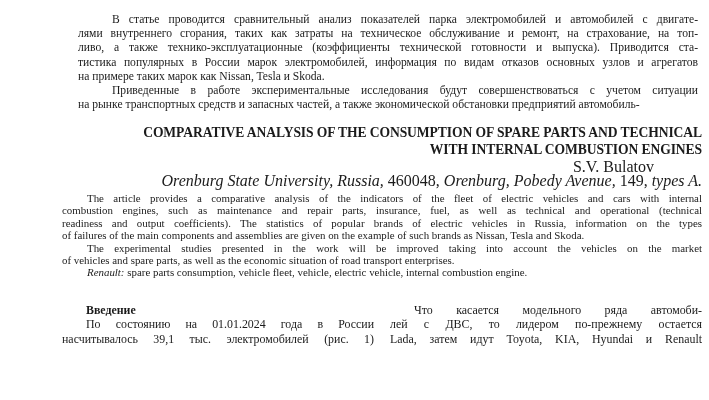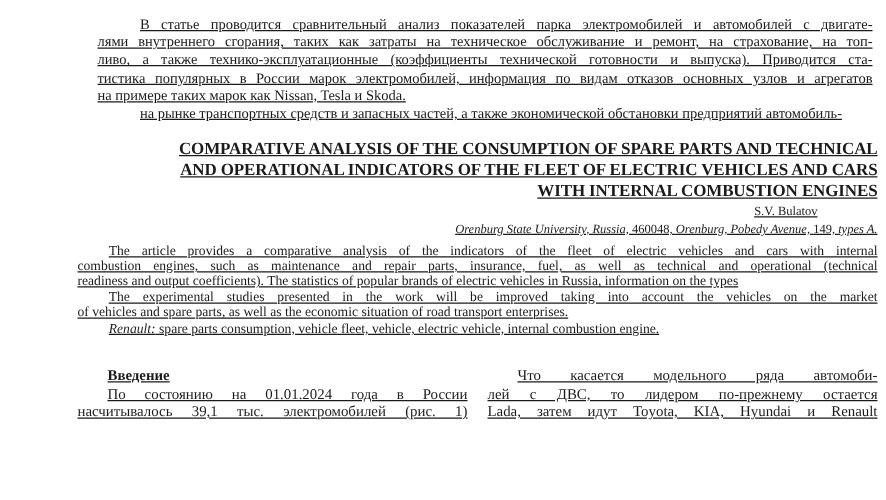--- a/index.html
+++ b/index.html
@@ -3,35 +3,35 @@
 <meta charset="utf-8">
 <style>
   * { margin: 0; padding: 0; box-sizing: border-box; }
   html, body { width: 709px; height: 400px; }
   body {
     overflow: hidden;
     background: #ffffff;
     color: #1b1b1b;
     font-family: "Liberation Serif", "DejaVu Serif", serif;
   }
-  .page { width: 709px; height: 400px; padding: 13px 7px 0 62px; background: #ffffff; text-decoration: underline; }
+  .page { width: 709px; height: 400px; padding: 13px 7px 0 62px; background: #ffffff; }
 
   
   .jp .ln { text-align: justify; text-align-last: justify; }
   .jp .ln:first-child { text-indent: var(--ind, 30px); }
   .jp .ln:last-child { text-align-last: left; }
   .jp.cut .ln:last-child { text-align-last: justify; }
   .it { font-style: italic; }
 
   .ru-abstract { margin: 0 4px 0 16px; font-size: 11.6px; line-height: 14.2px; --ind: 34px; }
 
   .title { margin-top: 13px; font-size: 13.6px; font-weight: bold; line-height: 16.8px; letter-spacing: -0.1px; }
   .title .ln { text-align: right; }
 
-  .byline { font-size: 10px; line-height: 14px; }
+  .byline { font-size: 16px; line-height: 14px; }
   .author { text-align: right; padding-right: 48px; margin-top: 1px; }
   .affiliation { text-align: right; }
 
   .en-abstract { margin-top: 4px; font-size: 10.9px; line-height: 12.4px; --ind: 25px; }
 
   .columns { display: flex; gap: 16px; margin-top: 24px; font-size: 11.9px; line-height: 14.6px; --ind: 24px; }
   .col { flex: 1; min-width: 0; }
   .intro-heading { font-weight: bold; text-indent: 24px; }
 </style>
 </head>
@@ -41,42 +41,43 @@
 
   <section class="ru-abstract">
     <div class="para jp">
         <div class="ln">В статье проводится сравнительный анализ показателей парка электромобилей и автомобилей с двигате-</div>
         <div class="ln">лями внутреннего сгорания, таких как затраты на техническое обслуживание и ремонт, на страхование, на топ-</div>
         <div class="ln">ливо, а также технико-эксплуатационные (коэффициенты технической готовности и выпуска). Приводится ста-</div>
         <div class="ln">тистика популярных в России марок электромобилей, информация по видам отказов основных узлов и агрегатов</div>
         <div class="ln">на примере таких марок как Nissan, Tesla и Skoda.</div>
       </div>
     <div class="para jp">
+        <div class="ln">Приведенные в работе экспериментальные исследования будут совершенствоваться с учетом ситуации</div>
         <div class="ln">на рынке транспортных средств и запасных частей, а также экономической обстановки предприятий автомобиль-</div>
       </div>
   </section>
 
   <h1 class="title">
       <div class="ln">COMPARATIVE ANALYSIS OF THE CONSUMPTION OF SPARE PARTS AND TECHNICAL</div>
-      <div class="ln">AND OPERATIONAL INDICATORS OF THE FLEET OF ELECTRIC VEHICLES AND CARS</div>
       <div class="ln">WITH INTERNAL COMBUSTION ENGINES</div>
     </h1>
 
   <section class="byline">
     <div class="author">S.V. Bulatov</div>
     <div class="affiliation">
       <span class="it">Orenburg State University, Russia, </span><span>460048, </span><span class="it">Orenburg, Pobedy Avenue, </span><span>149, </span><span class="it">types A.</span>
     </div>
   </section>
 
   <section class="en-abstract">
     <div class="para jp">
         <div class="ln">The article provides a comparative analysis of the indicators of the fleet of electric vehicles and cars with internal</div>
         <div class="ln">combustion engines, such as maintenance and repair parts, insurance, fuel, as well as technical and operational (technical</div>
         <div class="ln">readiness and output coefficients). The statistics of popular brands of electric vehicles in Russia, information on the types</div>
+        <div class="ln">of failures of the main components and assemblies are given on the example of such brands as Nissan, Tesla and Skoda.</div>
       </div>
     <div class="para jp">
         <div class="ln">The experimental studies presented in the work will be improved taking into account the vehicles on the market</div>
         <div class="ln">of vehicles and spare parts, as well as the economic situation of road transport enterprises.</div>
       </div>
     <div class="para jp">
       <div class="ln">
         <span class="it">Renault:</span>
         <span>spare parts consumption, vehicle fleet, vehicle, electric vehicle, internal combustion engine.</span>
       </div>

